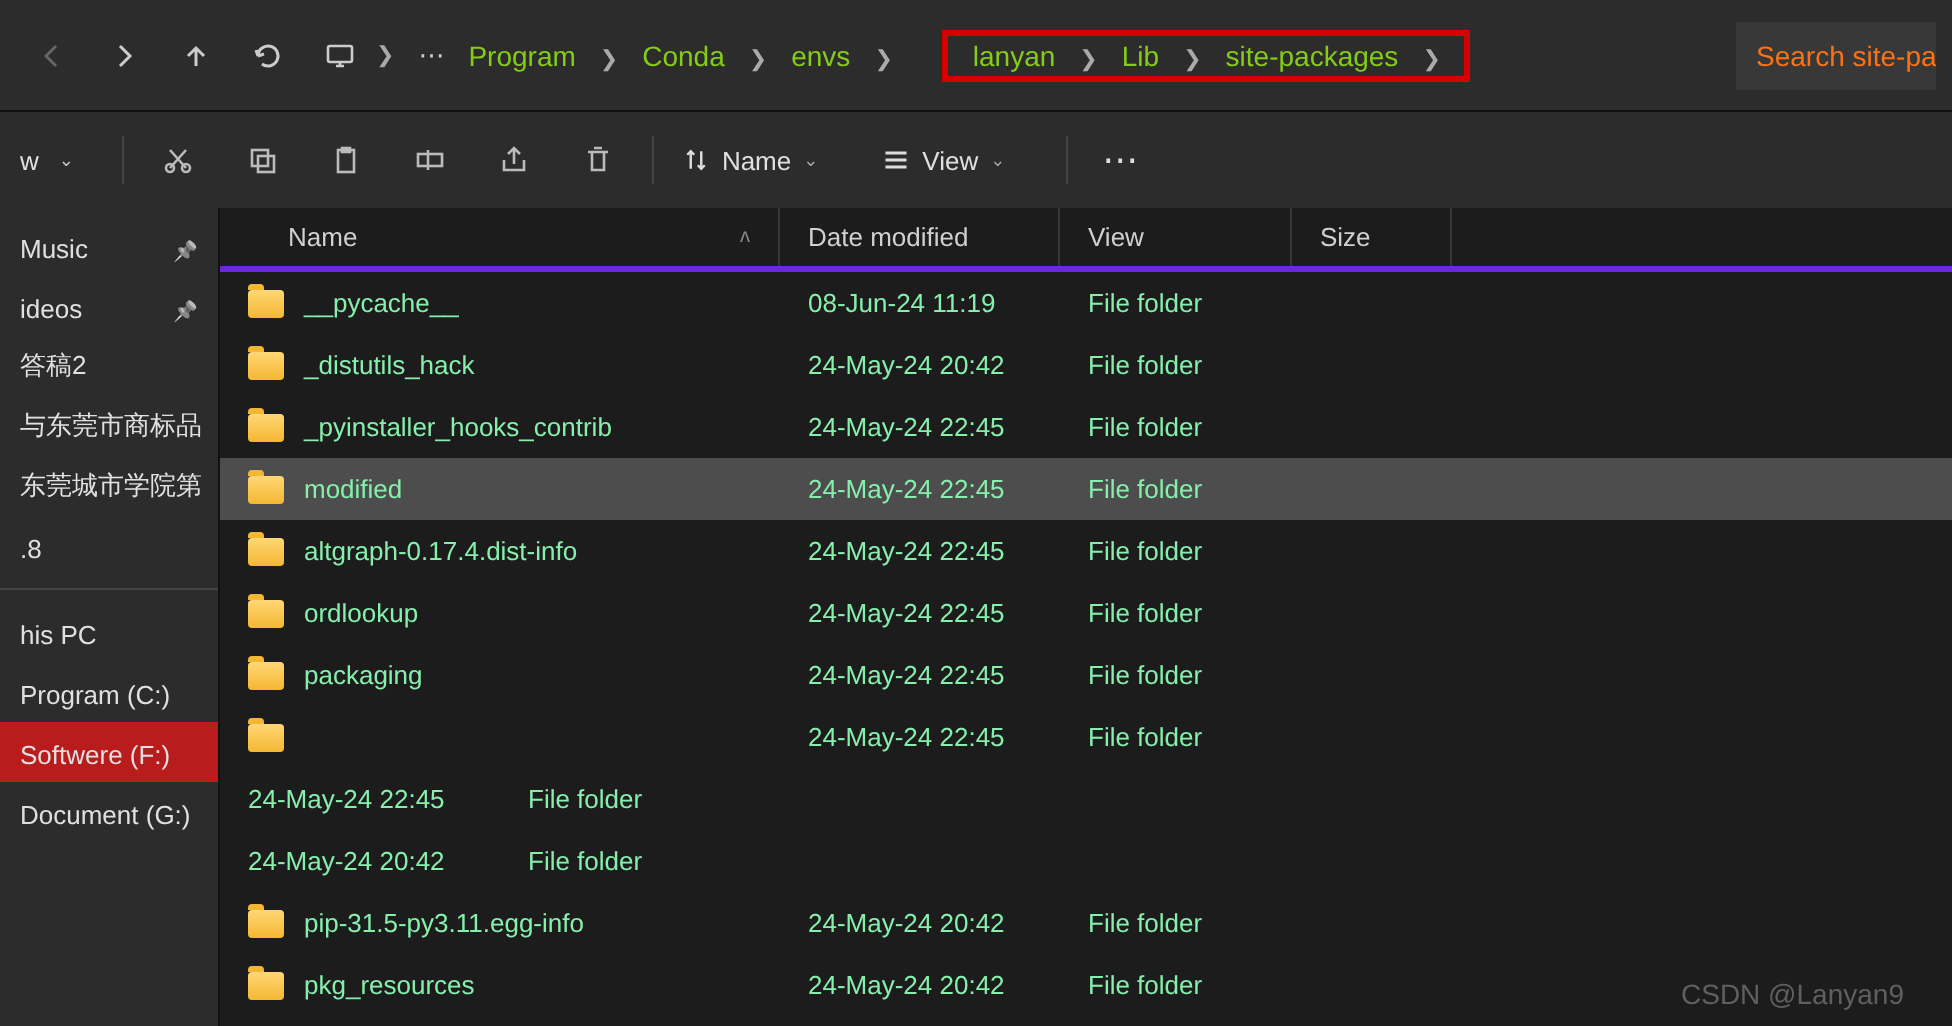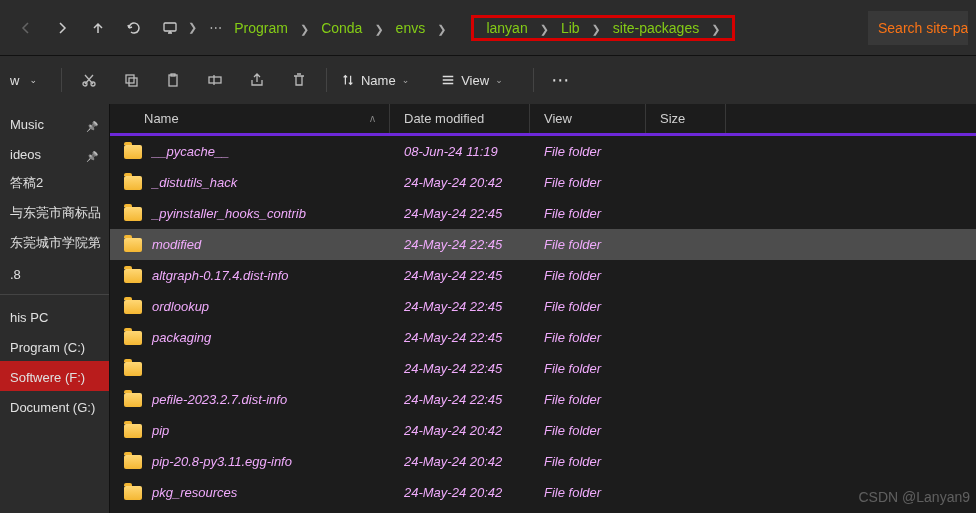--- a/index.html
+++ b/index.html
@@ -26,27 +26,27 @@
 .sb-pin { color:#888; font-size:12px; }
 .sb-divider { height:1px; background:#444; margin:6px 0; }
 .main { flex:1; background:#1c1c1c; display:flex; flex-direction:column; }
 .headerrow { display:flex; height:32px; align-items:flex-start; border-bottom:3px solid #6d28d9; color:#d0d0d0; font-size:13px; }
 .col { padding:0 14px; display:flex; align-items:center; height:100%; border-right:1px solid #383838; }
 .col-name { width:280px; }
 .col-date { width:140px; }
 .col-type { width:116px; }
 .col-size { width:80px; }
 .rows { flex:1; overflow:hidden; }
-.row { display:flex; height:31px; align-items:center; color:#f0abfc; font-size:13px;font-style:italic; }
+.row { display:flex; height:31px; align-items:center; color:#86efac; font-size:13px; }
 .row.selected { background:#4d4d4d; }
 .row .col { border:none; }
 .folder-ico { width:18px; height:14px; background:linear-gradient(#ffd774,#f4b733); border-radius:2px; margin-right:10px; position:relative; }
 .folder-ico::before { content:''; position:absolute; top:-3px; left:0; width:8px; height:3px; background:#f4b733; border-radius:2px 2px 0 0; }
 .sort-arrow { margin-left:12px; font-size:10px; color:#888; }
-.watermark { position:absolute; bottom:8px; right:6px; color:rgba(220,220,220,0.35); font-size:14px; }
+.watermark { position:absolute; bottom:8px; right:24px; color:rgba(220,220,220,0.35); font-size:14px; }
 .newchev { font-size:9px; color:#ccc; margin-left:4px; }
 .ellipsis { color:#ccc; padding:4px 6px; }
 </style>
 </head>
 <body>
 
 <div class="topbar">
   <div class="navbtn" style="opacity:0.35">
     <svg viewBox="0 0 16 16" fill="none" stroke="currentColor" stroke-width="1.5">
         <path d="M10 3 L5 8 L10 13"></path>
@@ -268,41 +268,33 @@
         </div>
         <div class="row">
           <div class="col col-name">
             <span class="folder-ico"></span>
           </div>
           <div class="col col-date">24-May-24 22:45</div>
           <div class="col col-type">File folder</div>
           <div class="col col-size"></div>
         </div>
         <div class="row">
-          <div class="col col-name">
-            <span class="folder-ico"></span>
-            <span>pefile-2023.2.7.dist-info</span>
-          </div>
-          <div class="col col-date">24-May-24 22:45</div>
-          <div class="col col-type">File folder</div>
-          <div class="col col-size"></div>
-        </div>
-        <div class="row">
-          <div class="col col-name">
-            <span class="folder-ico"></span>
-            <span>pip</span>
-          </div>
+          <div class="col col-date">24-May-24 22:45</div>
+          <div class="col col-type">File folder</div>
+          <div class="col col-size"></div>
+        </div>
+        <div class="row">
           <div class="col col-date">24-May-24 20:42</div>
           <div class="col col-type">File folder</div>
           <div class="col col-size"></div>
         </div>
         <div class="row">
           <div class="col col-name">
             <span class="folder-ico"></span>
-            <span>pip-20.8-py3.11.egg-info</span>
+            <span>pip-31.5-py3.11.egg-info</span>
           </div>
           <div class="col col-date">24-May-24 20:42</div>
           <div class="col col-type">File folder</div>
           <div class="col col-size"></div>
         </div>
         <div class="row">
           <div class="col col-name">
             <span class="folder-ico"></span>
             <span>pkg_resources</span>
           </div>

